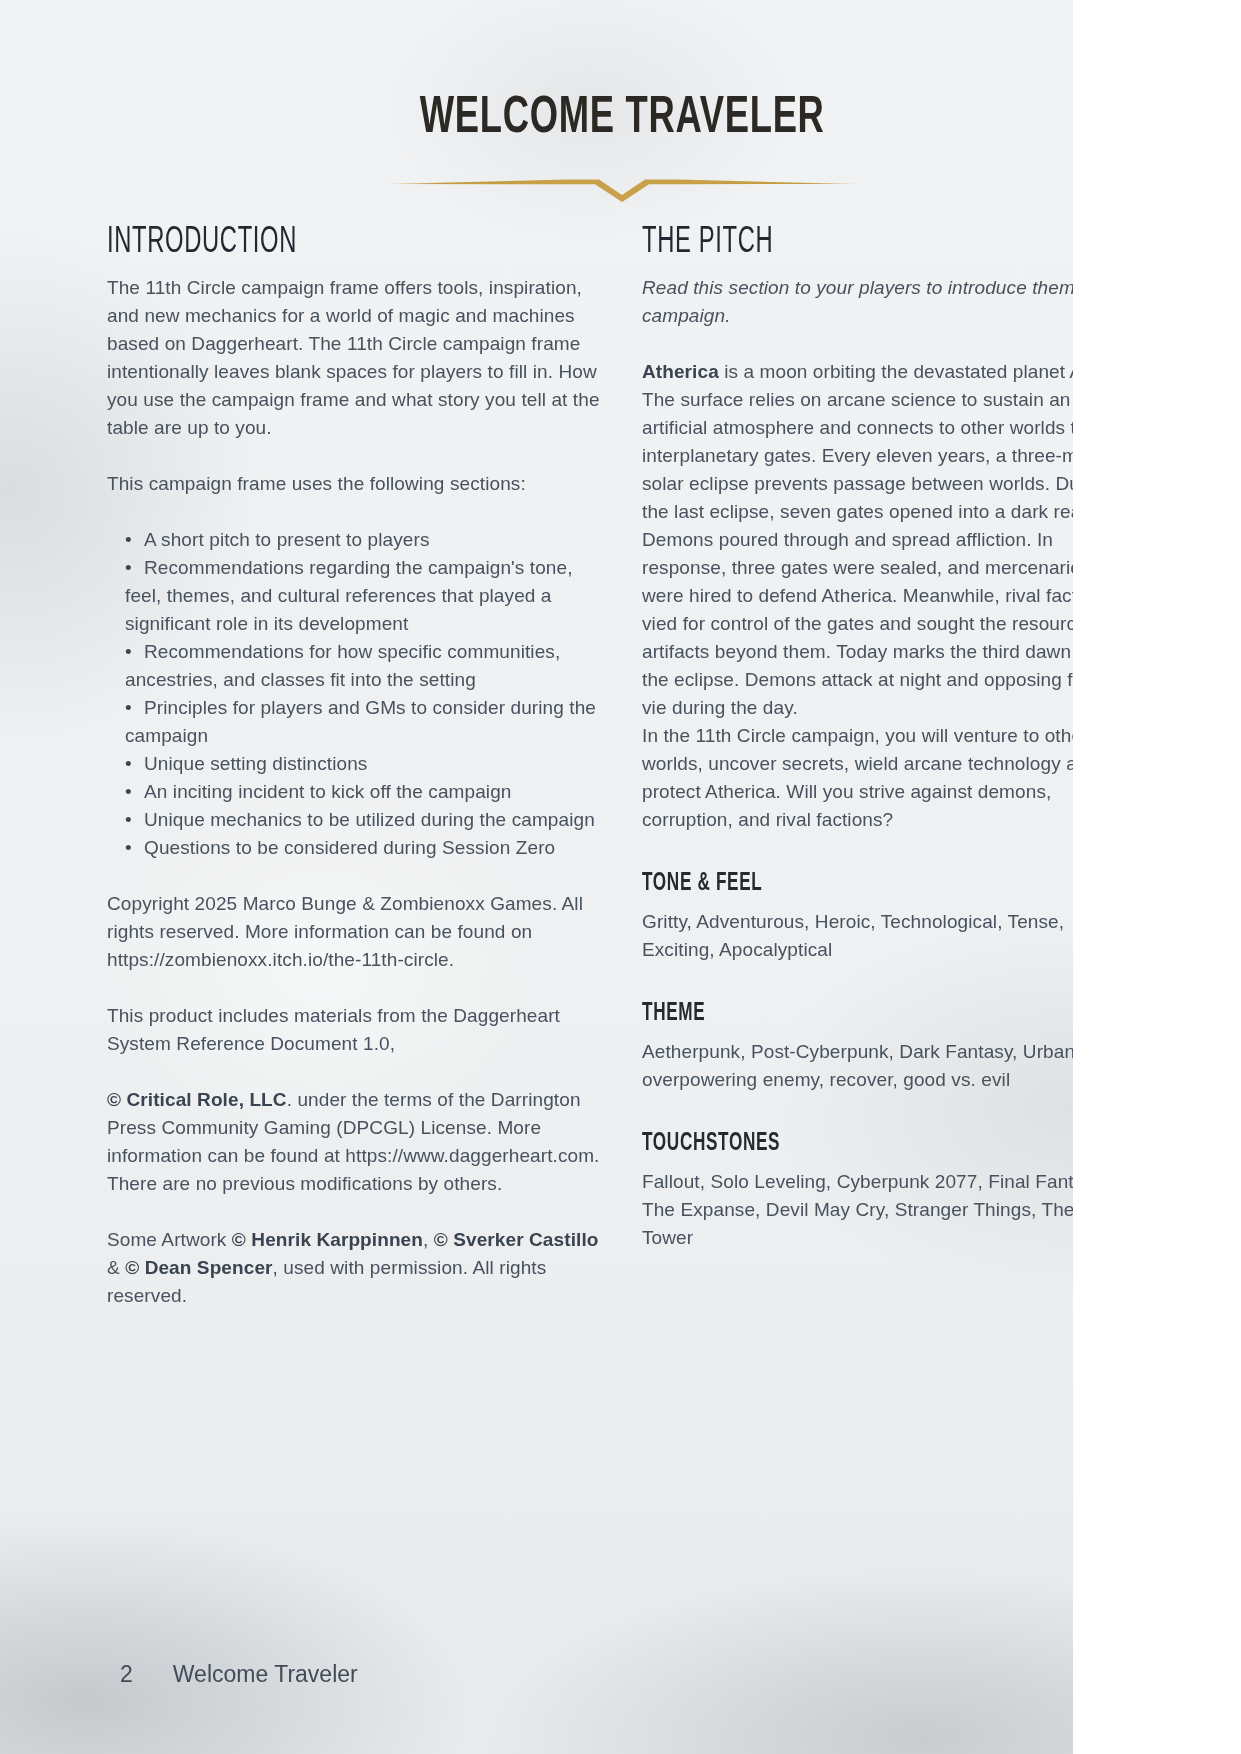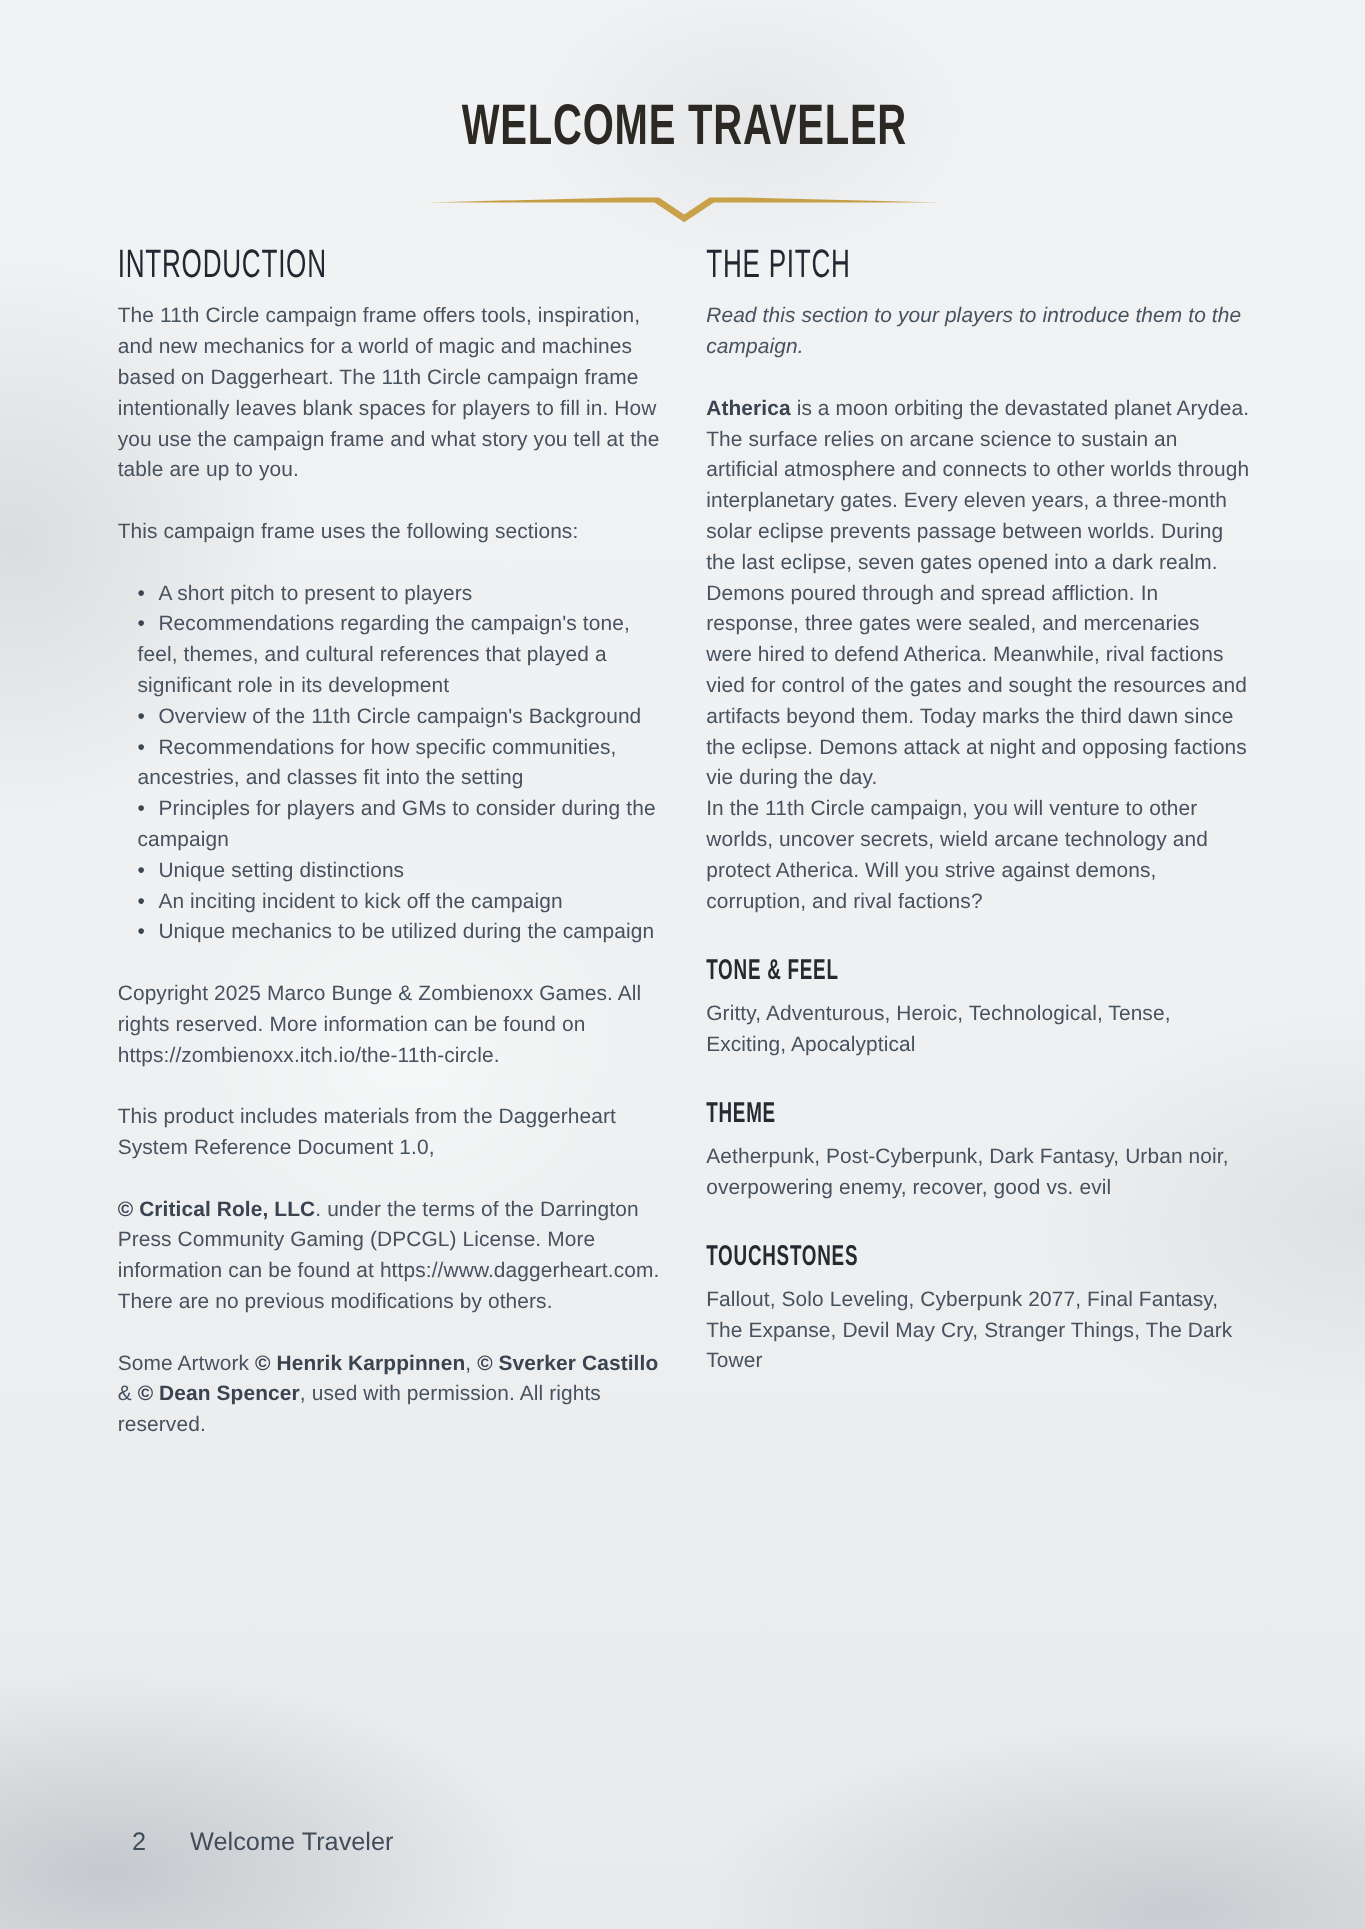--- a/index.html
+++ b/index.html
@@ -3,21 +3,21 @@
 <meta charset="utf-8">
 <style>
   * { box-sizing: border-box; }
   html, body { margin: 0; padding: 0; }
   body {
     width: 1241px; height: 1754px;
     font-family: "Liberation Sans", sans-serif;
   }
   .page {
     position: relative;
-    width: 1241px; height: 1754px;
+    width: 1073px; height: 1754px;
     overflow: hidden;
     background-color: #eff0f2;
     background-image:
       radial-gradient(620px 300px at 8% 97%, rgba(148,154,161,0.42), transparent 62%),
       radial-gradient(700px 280px at 86% 99%, rgba(148,154,161,0.38), transparent 62%),
       radial-gradient(430px 430px at 1% 28%, rgba(163,168,175,0.28), transparent 60%),
       radial-gradient(520px 320px at 100% 63%, rgba(163,168,175,0.20), transparent 60%),
       radial-gradient(340px 220px at 55% 6%, rgba(168,173,179,0.16), transparent 60%),
       radial-gradient(300px 260px at 30% 55%, rgba(255,255,255,0.5), transparent 70%),
       linear-gradient(180deg, #f1f2f3 0%, #eef0f1 55%, #e8eaec 100%);
@@ -91,26 +91,26 @@
     <div class="columns">
 
       <div class="col">
         <h2><span class="cond">INTRODUCTION</span></h2>
         <p>The 11th Circle campaign frame offers tools, inspiration, and new mechanics for a world of magic and machines based on Daggerheart. The 11th Circle campaign frame intentionally leaves blank spaces for players to fill in. How you use the campaign frame and what story you tell at the table are up to you.</p>
         <p>This campaign frame uses the following sections:</p>
 
         <ul>
           <li>A short pitch to present to players</li>
           <li>Recommendations regarding the campaign's tone, feel, themes, and cultural references that played a significant role in its development</li>
-          <li>Overview of the 11th Circle campaign's Background</li>
           <li>Recommendations for how specific communities, ancestries, and classes fit into the setting</li>
           <li>Principles for players and GMs to consider during the campaign</li>
           <li>Unique setting distinctions</li>
           <li>An inciting incident to kick off the campaign</li>
           <li>Unique mechanics to be utilized during the campaign</li>
+          <li>Questions to be considered during Session Zero</li>
         </ul>
 
         <p>Copyright 2025 Marco Bunge &amp; Zombienoxx Games. All rights reserved. More information can be found on https://zombienoxx.itch.io/the-11th-circle.</p>
         <p>This product includes materials from the Daggerheart System Reference Document 1.0,</p>
         <p><span class="b">© Critical Role, LLC</span><span>. under the terms of the Darrington Press Community Gaming (DPCGL) License. More information can be found at https://www.daggerheart.com. There are no previous modifications by others.</span></p>
         <p><span>Some Artwork </span><span class="b">© Henrik Karppinnen</span><span>, </span><span class="b">© Sverker Castillo</span><span> &amp; </span><span class="b">© Dean Spencer</span><span>, used with permission. All rights reserved.</span></p>
       </div>
 
       <div class="col">
         <h2><span class="cond">THE PITCH</span></h2>

